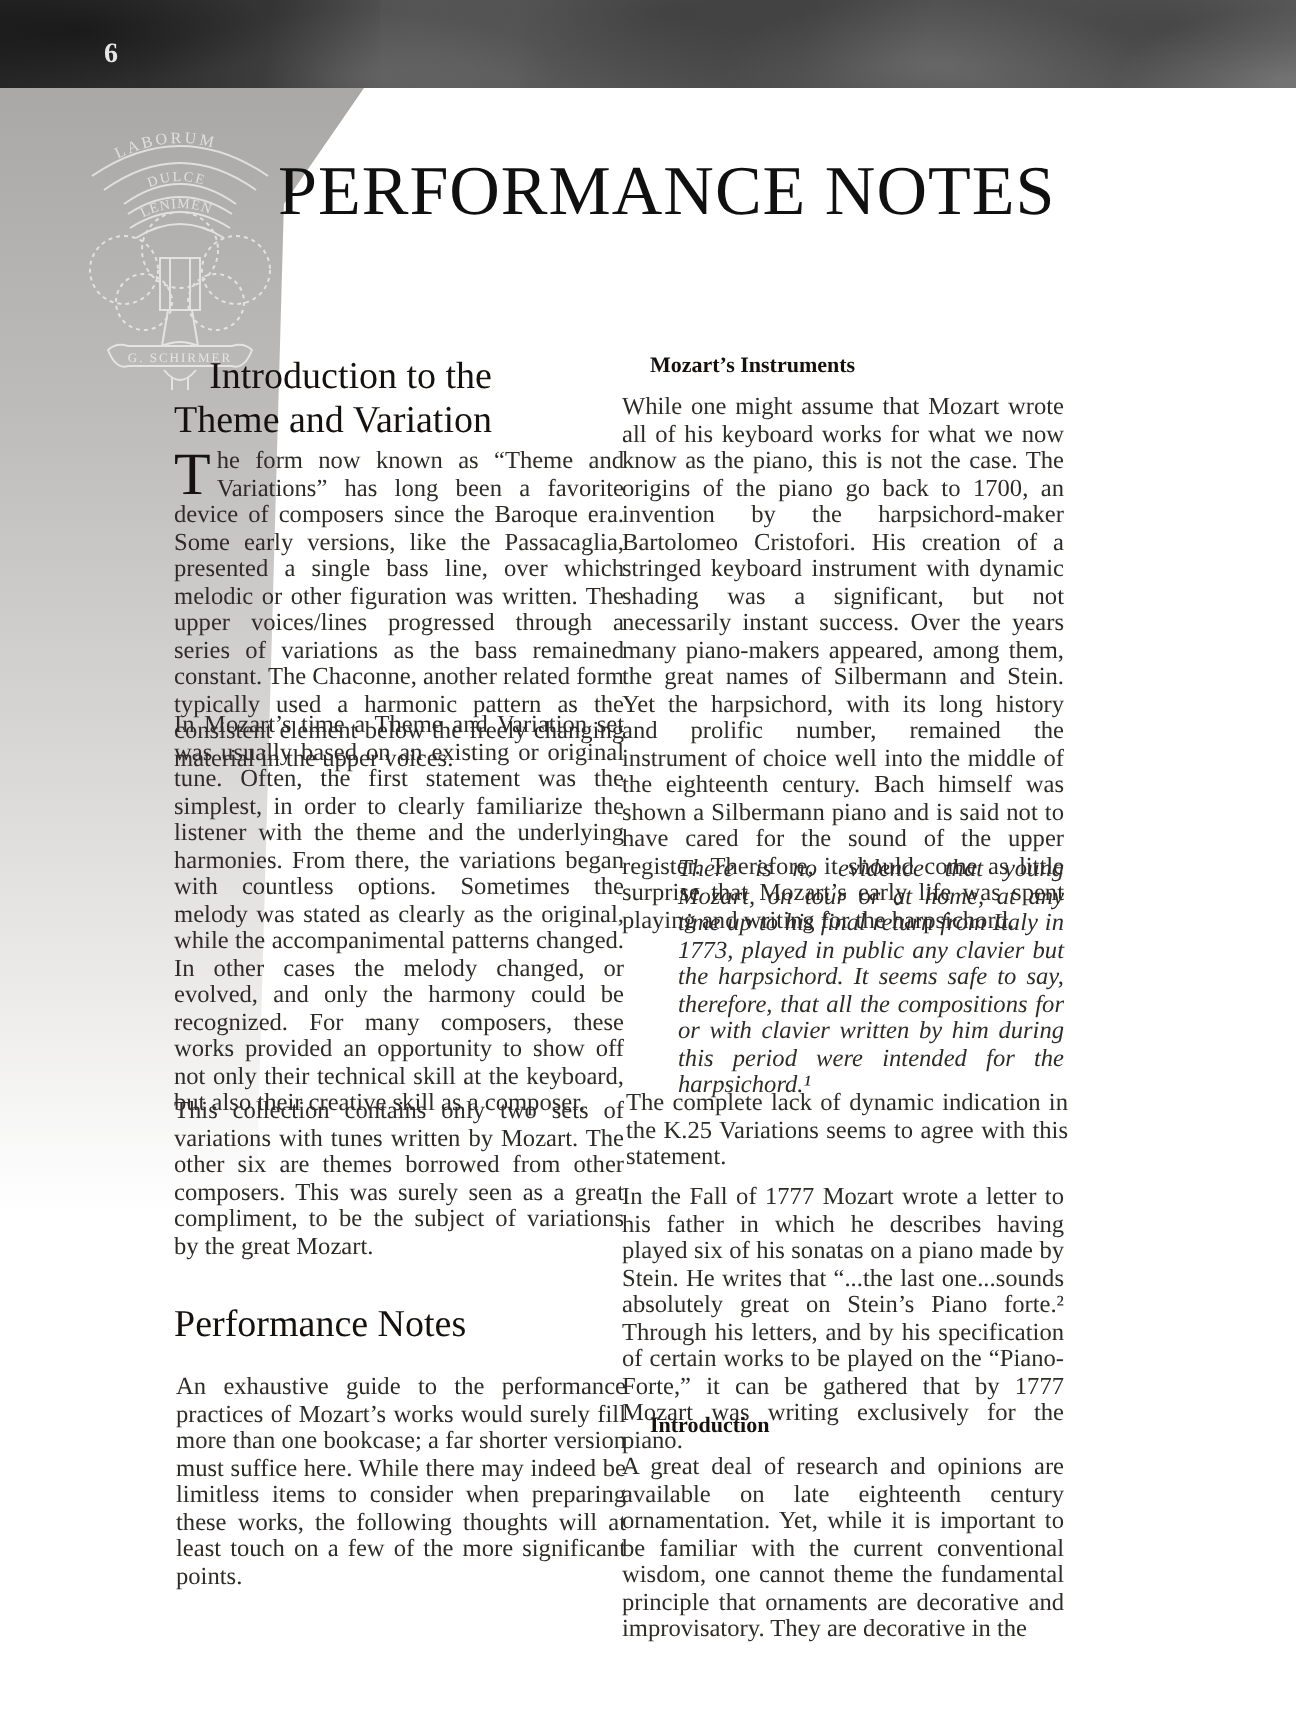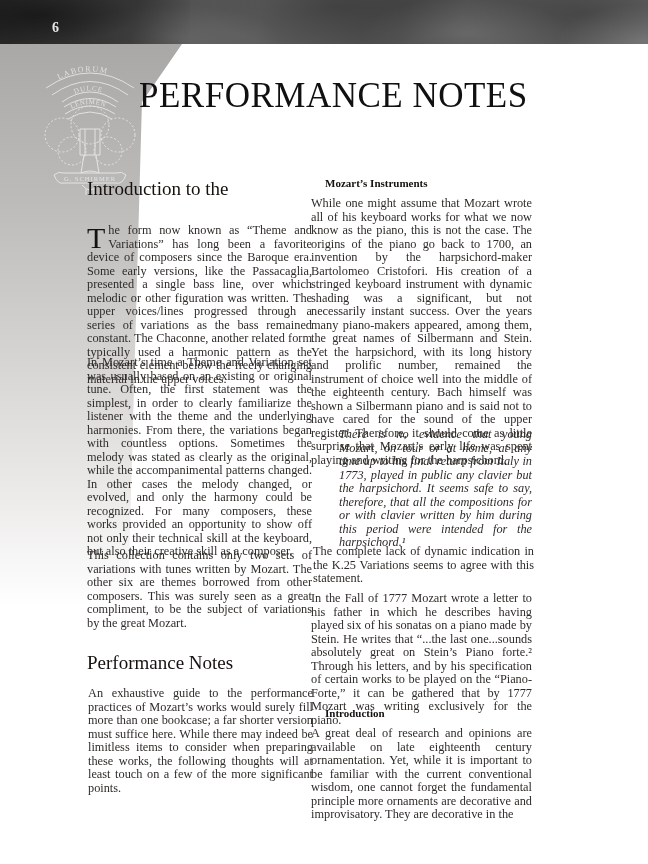--- a/index.html
+++ b/index.html
@@ -125,20 +125,21 @@
 
   <path d="M26,120 Q30,116 36,118 L88,118 Q94,116 98,120 Q94,130 88,128 L36,128 Q30,130 26,120 Z"></path>
   <text x="62" y="126" font-size="6.5" letter-spacing="1" text-anchor="middle">G. SCHIRMER</text>
   <path d="M54,130 Q62,140 70,130 M58,134 L58,140 M66,134 L66,140"></path>
 </svg>
 
 <div class="title">PERFORMANCE NOTES</div>
 
 <div class="h2" style="top:178px;">
   <div>Introduction to the</div>
+  <div>Theme and Variation</div>
 </div>
 
 <p class="blk colL" style="top:224px; margin:0;">
   <span class="dropcap">T</span><span>he form now known as “Theme and Variations” has long been a favorite device of composers since the Baroque era. Some early versions, like the Passacaglia, presented a single bass line, over which melodic or other figuration was written. The upper voices/lines progressed through a series of variations as the bass remained constant. The Chaconne, another related form typically used a harmonic pattern as the consistent element below the freely changing material in the upper voices.</span>
 </p>
 
 <p class="blk colL" style="top:356px; margin:0;">In Mozart’s time a Theme and Variation set was usually based on an existing or original tune. Often, the first statement was the simplest, in order to clearly familiarize the listener with the theme and the underlying harmonies. From there, the variations began with countless options. Sometimes the melody was stated as clearly as the original, while the accompanimental patterns changed. In other cases the melody changed, or evolved, and only the harmony could be recognized. For many composers, these works provided an opportunity to show off not only their technical skill at the keyboard, but also their creative skill as a composer.</p>
 
 <p class="blk colL" style="top:549px; margin:0;">This collection contains only two sets of variations with tunes written by Mozart. The other six are themes borrowed from other composers. This was surely seen as a great compliment, to be the subject of variations by the great Mozart.</p>
 
@@ -151,13 +152,13 @@
 <p class="blk colR" style="top:197px; margin:0;">While one might assume that Mozart wrote all of his keyboard works for what we now know as the piano, this is not the case. The origins of the piano go back to 1700, an invention by the harpsichord-maker Bartolomeo Cristofori. His creation of a stringed keyboard instrument with dynamic shading was a significant, but not necessarily instant success. Over the years many piano-makers appeared, among them, the great names of Silbermann and Stein. Yet the harpsichord, with its long history and prolific number, remained the instrument of choice well into the middle of the eighteenth century. Bach himself was shown a Silbermann piano and is said not to have cared for the sound of the upper register. Therefore, it should come as little surprise that Mozart’s early life was spent playing and writing for the harpsichord.</p>
 
 <p class="blk quote" style="top:428px; margin:0;">There is no evidence that young Mozart, on tour or at home, at any time up to his final return from Italy in 1773, played in public any clavier but the harpsichord.  It seems safe to say, therefore, that all the compositions for or with clavier written by him during this period were intended for the harpsichord.¹</p>
 
 <p class="blk colR" style="top:543px; margin:2px;">The complete lack of dynamic indication in the K.25 Variations seems to agree with this statement.</p>
 
 <p class="blk colR" style="top:592px; margin:0;">In the Fall of 1777 Mozart wrote a letter to his father in which he describes having played six of his sonatas on a piano made by Stein. He writes that “...the last one...sounds absolutely great on Stein’s Piano forte.² Through his letters, and by his specification of certain works to be played on the “Piano-Forte,” it can be gathered that by 1777 Mozart was writing exclusively for the piano.</p>
 
 <div class="h3" style="top:707px;">Introduction</div>
 
-<p class="blk colR" style="top:727px; margin:0;">A great deal of research and opinions are available on late eighteenth century ornamentation. Yet, while it is important to be familiar with the current conventional wisdom, one cannot forget the fundamental principle more ornaments are decorative and improvisatory. They are decorative in the</p>
+<p class="blk colR" style="top:727px; margin:0;">A great deal of research and opinions are available on late eighteenth century ornamentation. Yet, while it is important to be familiar with the current conventional wisdom, one cannot theme the fundamental principle that ornaments are decorative and improvisatory. They are decorative in the</p>
 
 </body></html>

